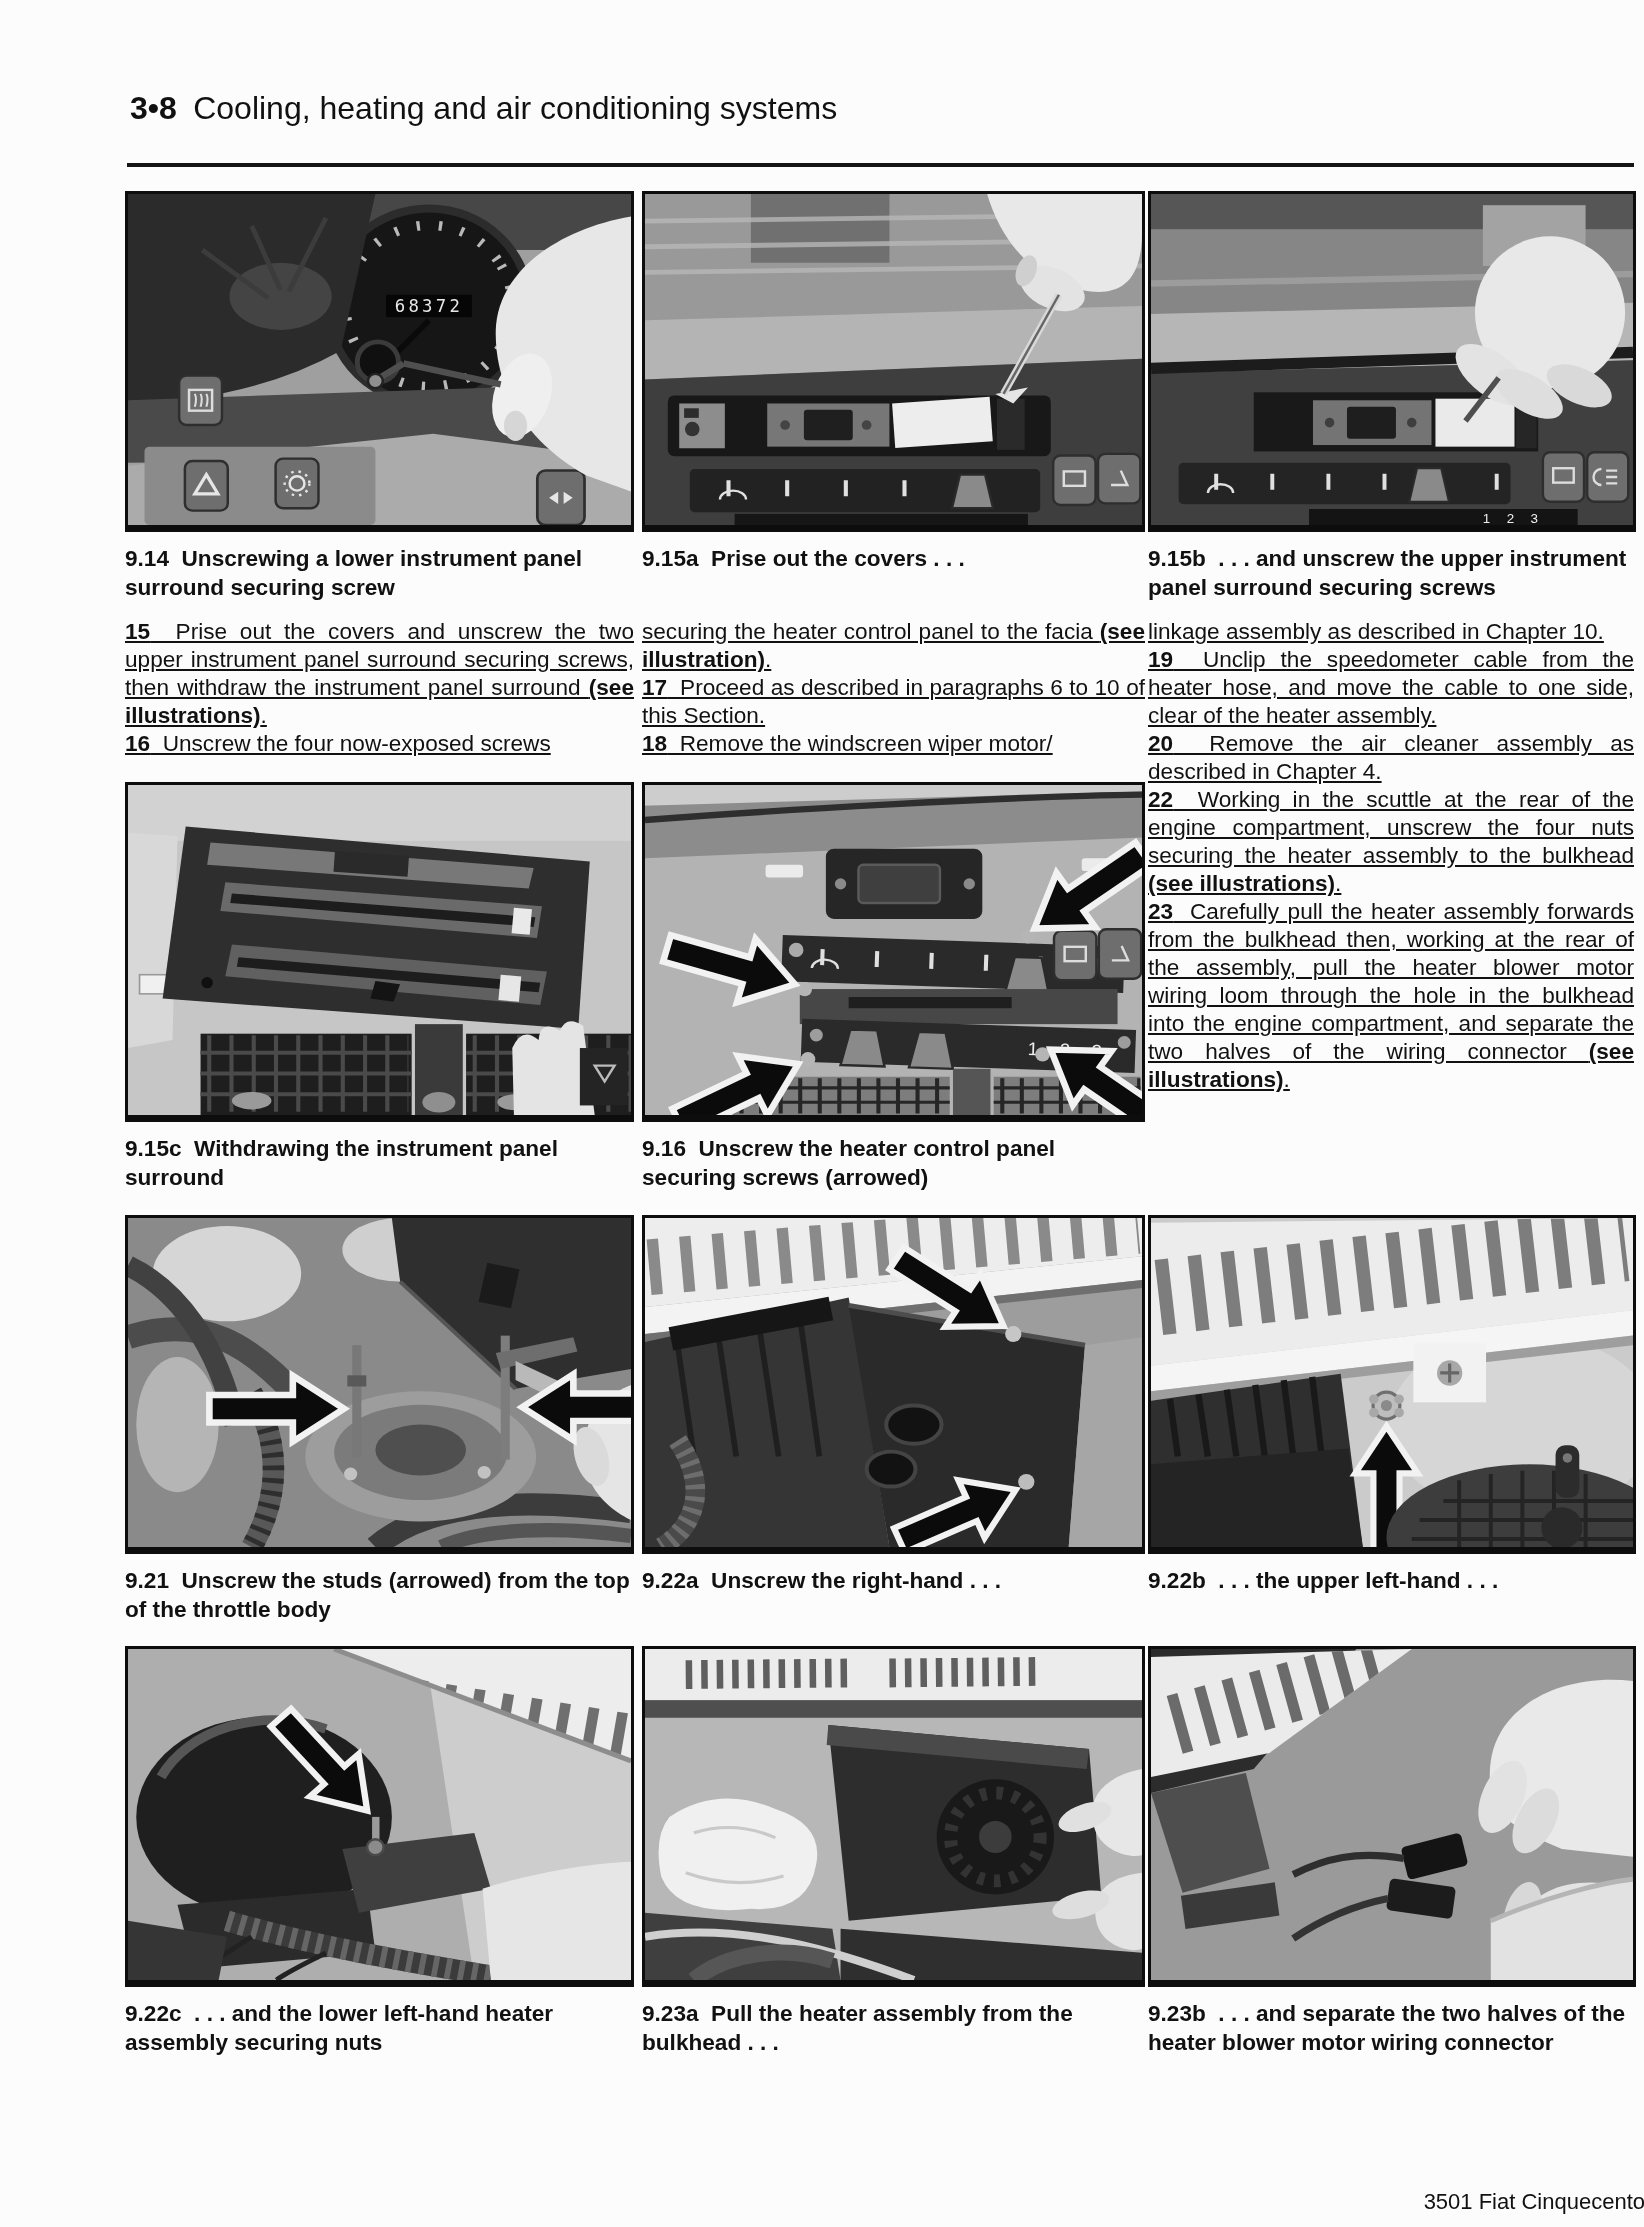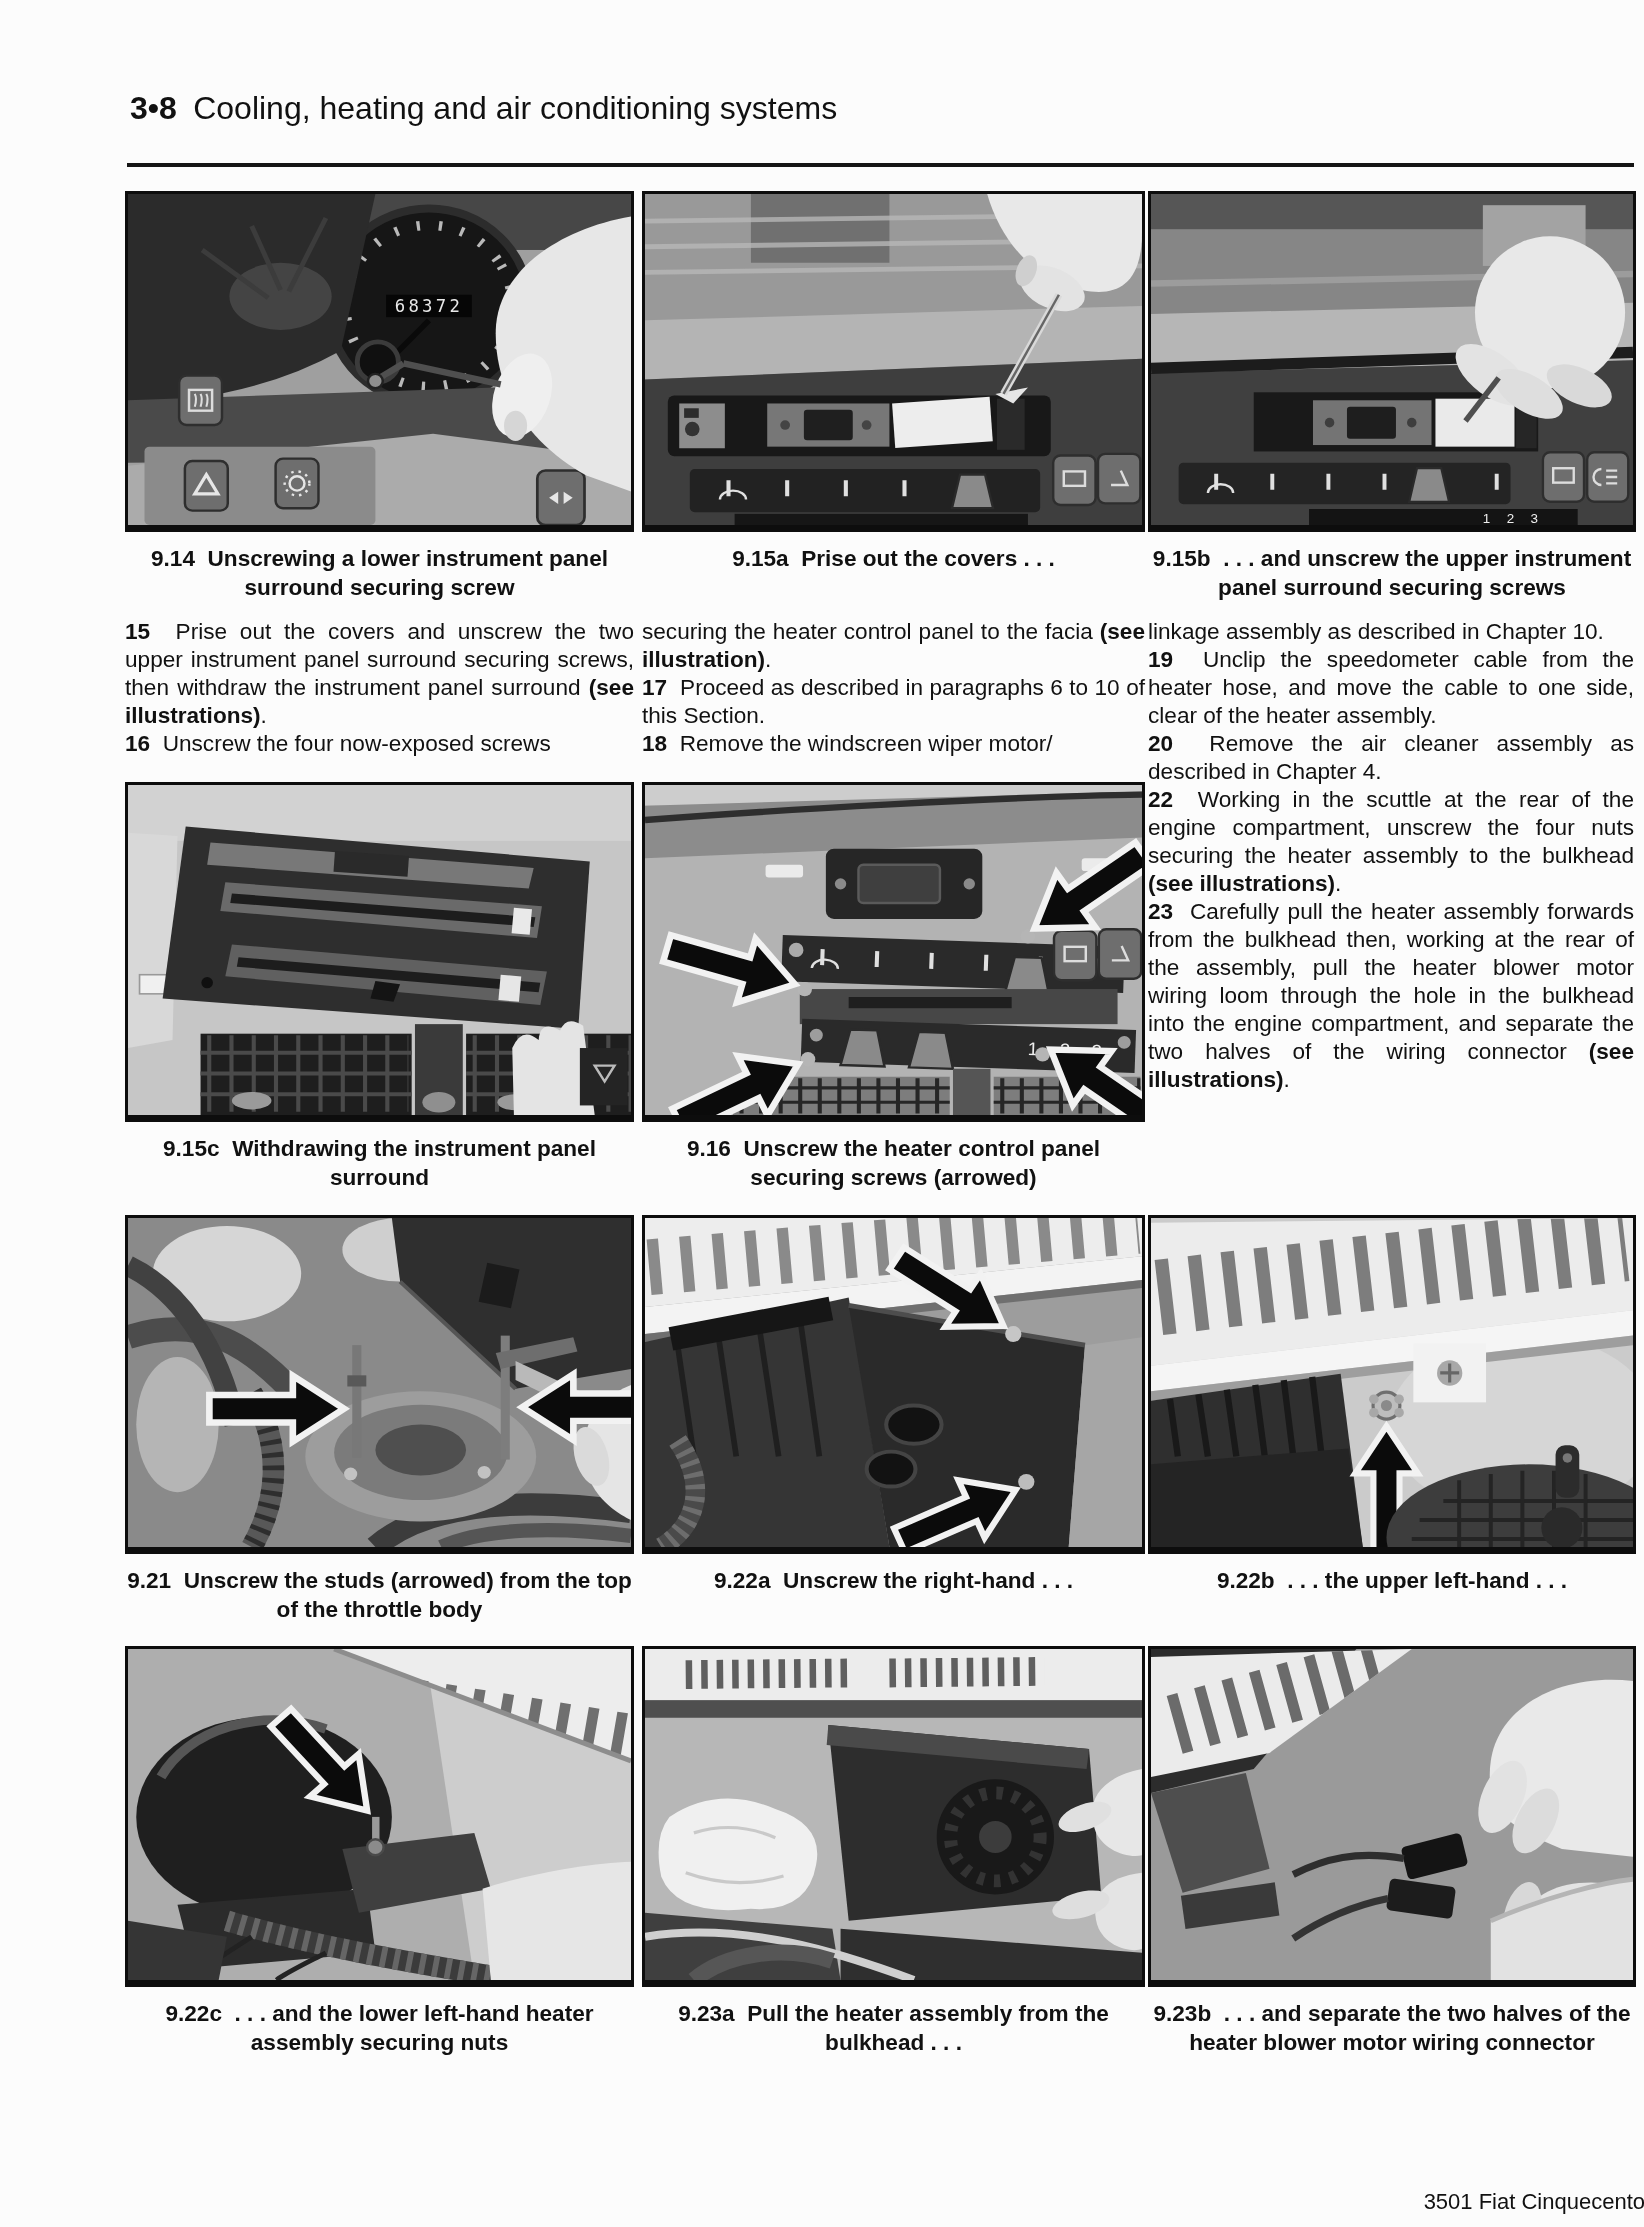--- a/index.html
+++ b/index.html
@@ -13,25 +13,25 @@
   .header .num{font-weight:bold;margin-right:16.4px;}
   .rule{left:127px;top:163px;width:1507px;height:4.1px;background:#151515;}
   .fig{position:absolute;}
   .photo{
     box-sizing:border-box;width:100%;
     border:3.3px solid #0d0d0d;border-bottom-width:7.4px;
     background:#ababab;
   }
   .photo svg{display:block;width:100%;height:100%;}
   .cap{
-    margin-top:11.5px;text-align:center;font-weight:bold;
+    margin-top:11.5px;text-align:left;font-weight:bold;
     font-size:22.6px;line-height:29px;
   }
   .col{position:absolute;text-align:justify;font-size:22.6px;line-height:28px;}
-  .col p{margin:0;}
+  .col p{margin:0;text-decoration:underline;}
   .footer{left:0;top:2189px;width:1645px;text-align:right;font-size:22px;}
 </style>
 </head>
 <body>
 
 <svg width="0" height="0" style="position:absolute" aria-hidden="true">
   <defs>
     <g id="arr">
         <polygon points="0,0 -54,-36 -54,-15 -142,-15 -142,15 -54,15 -54,36" fill="#0b0b0b" stroke="#f2f2f2" stroke-width="7"></polygon>
       </g>

